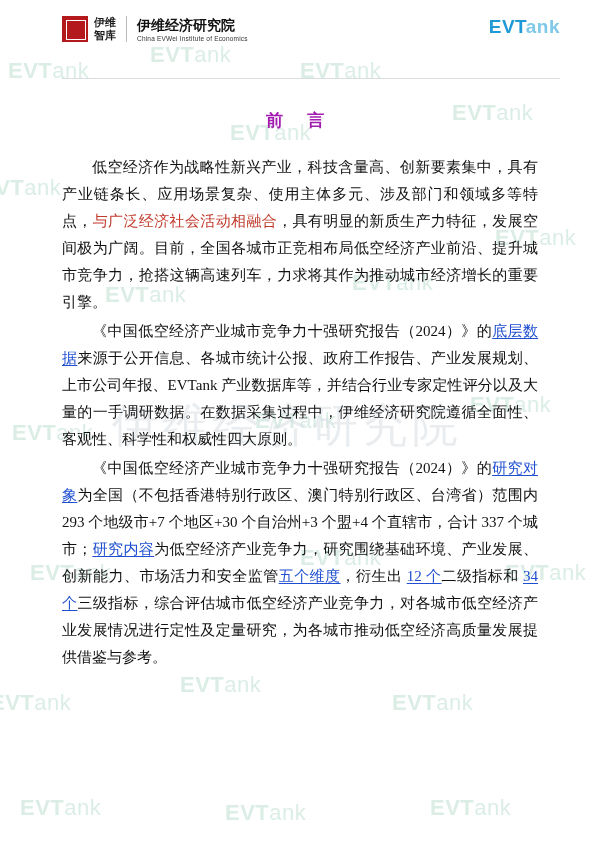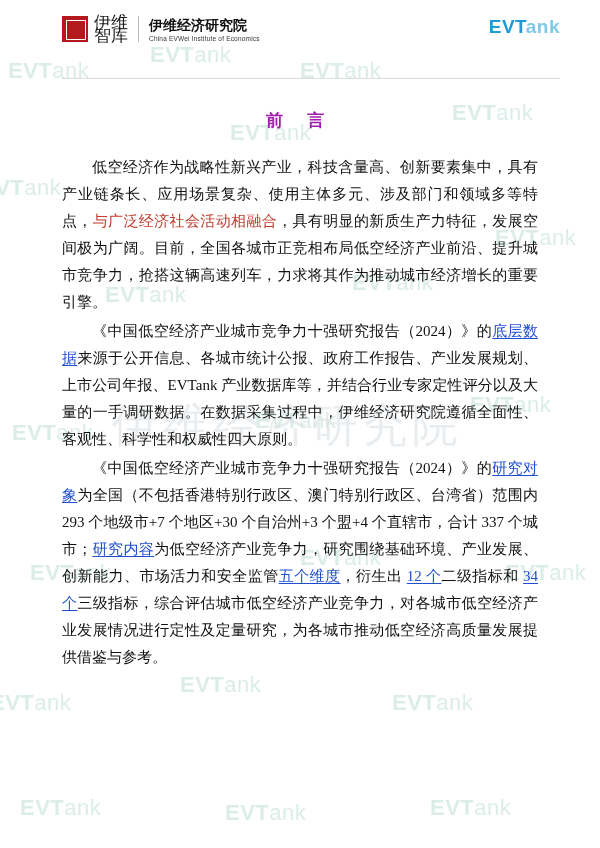--- a/index.html
+++ b/index.html
@@ -65,24 +65,24 @@
   }
   .logo-mark::after {
     content: "";
     position: absolute;
     left: 4px; top: 4px;
     width: 18px; height: 18px;
     border: 1px solid #ffffff;
   }
   .logo-cn-small {
     font-family: "Liberation Sans", sans-serif;
-    font-size: 17px;
+    font-size: 11px;
     line-height: 13px;
     color: #1a1a1a;
-    font-weight: normal;
+    font-weight: bold;
   }
   .logo-divider {
     width: 1px;
     height: 26px;
     background: #bbb;
     margin: 0 4px;
   }
   .logo-name {
     font-family: "Liberation Sans", sans-serif;
     font-size: 14px;

